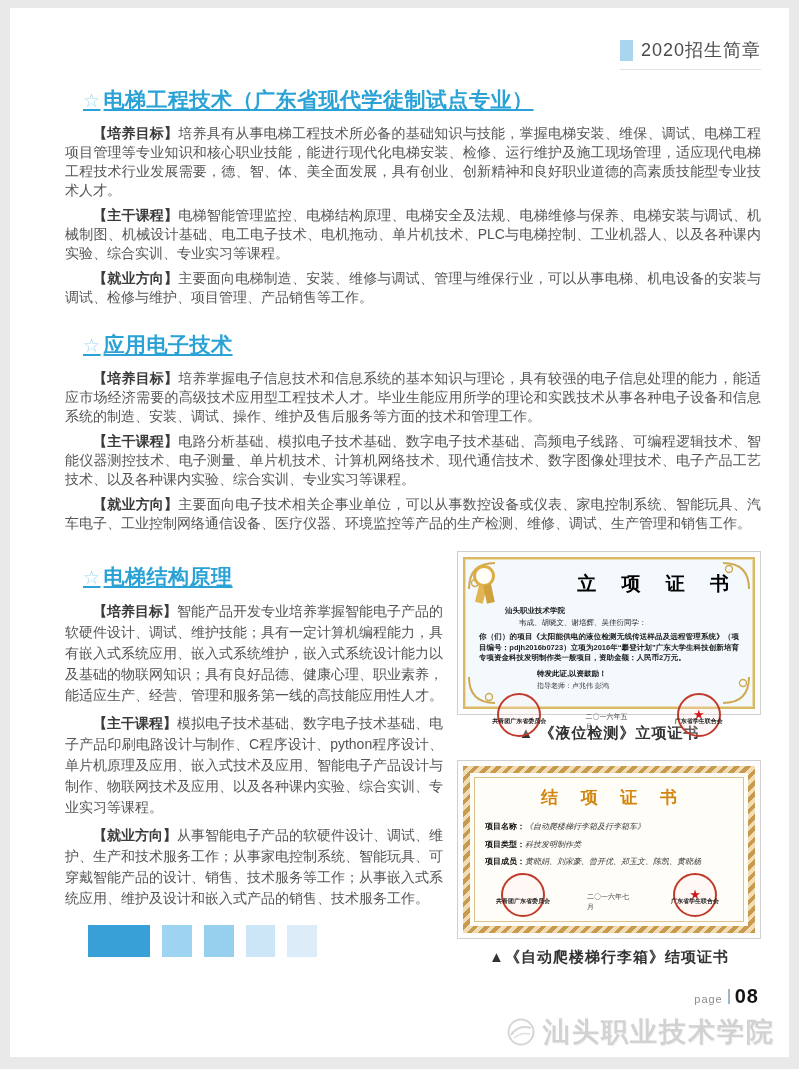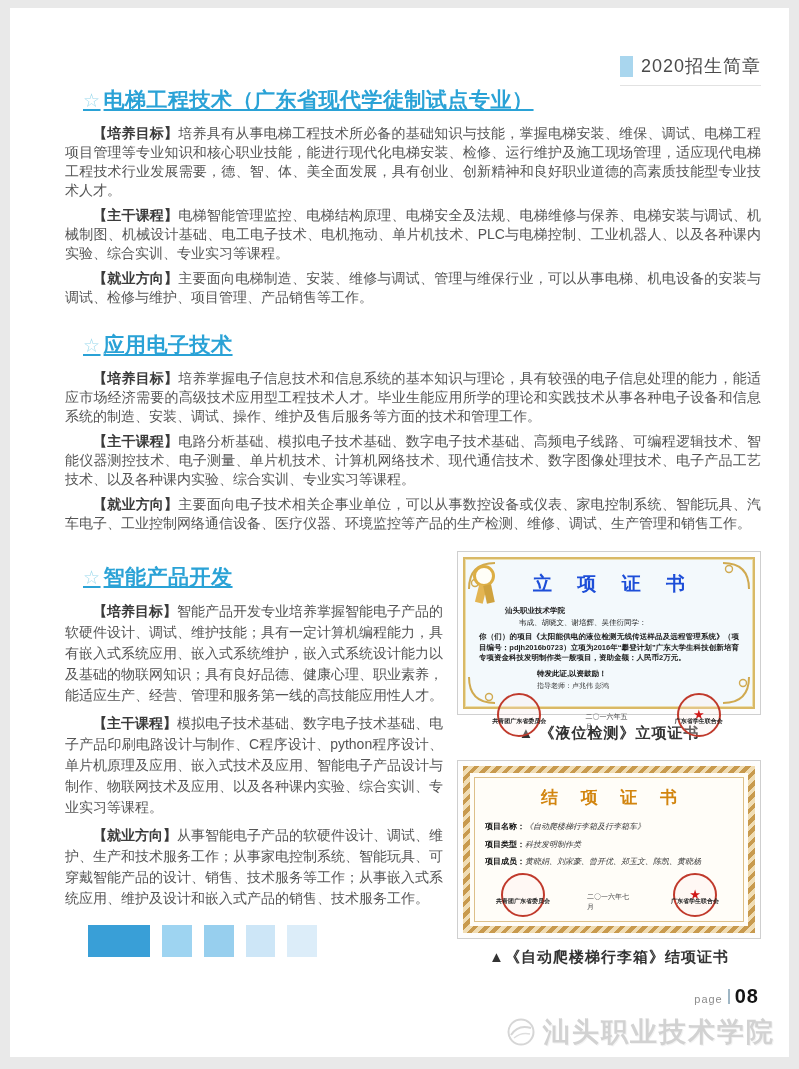--- a/index.html
+++ b/index.html
@@ -9,21 +9,21 @@
     font-family:"Liberation Sans","DejaVu Sans",sans-serif;
     overflow:hidden; position:relative;
   }
   .page {
     position:absolute; left:10px; top:8px; width:779px; height:1049px;
     background:#ffffff;
   }
 
   
   .hdr {
-    position:absolute; top:46px; right:28px;
+    position:absolute; top:30px; right:28px;
     display:flex; align-items:center; gap:8px;
     border-bottom:1px solid #e2e2e2; padding-bottom:7px;
   }
   .hdr-badge { width:13px; height:21px; background:#a9d6ee; display:inline-block; }
   .hdr-title { font-size:18px; color:#4a4a4a; letter-spacing:1px; }
 
   
   .content { position:absolute; top:72px; left:55px; right:28px; }
 
   h2.sec-title {
@@ -60,21 +60,21 @@
     text-align:center; font-size:15px; font-weight:bold; color:#333;
     margin:9px 0 17px 0; letter-spacing:1px;
   }
 
   
   .cert1-inner {
     position:relative; background:#f3f9fc; border:2px solid #d9b966;
     box-shadow:inset 0 0 0 1px #ecdfae; padding:10px 14px 4px; height:152px;
   }
   .c1-title {
-    text-align:center; font-size:19px; font-weight:bold; color:#1d4ed8;
+    text-align:right; font-size:19px; font-weight:bold; color:#000000;
     letter-spacing:10px; text-indent:10px; margin:2px 0 9px;
   }
   .c1-school { font-size:7.5px; color:#222; font-weight:bold; margin-left:26px; }
   .c1-students { font-size:7.5px; color:#222; margin:2px 0 4px 40px; }
   .c1-body { font-size:7.5px; line-height:10.5px; color:#1e1e1e; font-weight:bold; text-align:justify; }
   .c1-grant { font-size:7.5px; font-weight:bold; color:#111; margin:5px 0 2px 58px; }
   .c1-advisor { font-size:7px; color:#333; margin-left:58px; }
   .medal { position:absolute; left:8px; top:6px; width:26px; height:44px; }
   .medal .ring { width:22px; height:22px; border:3px solid #dcae44; border-radius:50%; background:#fffef7; }
   .medal .rib1,.medal .rib2 {
@@ -161,21 +161,21 @@
         <span class="star">☆</span><span>应用电子技术</span>
       </h2>
       <p class="body"><b>【培养目标】</b><span>培养掌握电子信息技术和信息系统的基本知识与理论，具有较强的电子信息处理的能力，能适应市场经济需要的高级技术应用型工程技术人才。毕业生能应用所学的理论和实践技术从事各种电子设备和信息系统的制造、安装、调试、操作、维护及售后服务等方面的技术和管理工作。</span></p>
       <p class="body"><b>【主干课程】</b><span>电路分析基础、模拟电子技术基础、数字电子技术基础、高频电子线路、可编程逻辑技术、智能仪器测控技术、电子测量、单片机技术、计算机网络技术、现代通信技术、数字图像处理技术、电子产品工艺技术、以及各种课内实验、综合实训、专业实习等课程。</span></p>
       <p class="body"><b>【就业方向】</b><span>主要面向电子技术相关企事业单位，可以从事数控设备或仪表、家电控制系统、智能玩具、汽车电子、工业控制网络通信设备、医疗仪器、环境监控等产品的生产检测、维修、调试、生产管理和销售工作。</span></p>
     </div>
 
     <div class="sec3-wrap">
       <div class="col-left">
         <h2 class="sec-title">
-          <span class="star">☆</span><span>智能产品开发</span>
+          <span class="star">☆</span><span>电梯结构原理</span>
         </h2>
         <p class="body"><b>【培养目标】</b><span>智能产品开发专业培养掌握智能电子产品的软硬件设计、调试、维护技能；具有一定计算机编程能力，具有嵌入式系统应用、嵌入式系统维护，嵌入式系统设计能力以及基础的物联网知识；具有良好品德、健康心理、职业素养，能适应生产、经营、管理和服务第一线的高技能应用性人才。</span></p>
         <p class="body"><b>【主干课程】</b><span>模拟电子技术基础、数字电子技术基础、电子产品印刷电路设计与制作、C程序设计、python程序设计、单片机原理及应用、嵌入式技术及应用、智能电子产品设计与制作、物联网技术及应用、以及各种课内实验、综合实训、专业实习等课程。</span></p>
         <p class="body"><b>【就业方向】</b><span>从事智能电子产品的软硬件设计、调试、维护、生产和技术服务工作；从事家电控制系统、智能玩具、可穿戴智能产品的设计、销售、技术服务等工作；从事嵌入式系统应用、维护及设计和嵌入式产品的销售、技术服务工作。</span></p>
         <div class="squares">
           <span class="sq1"></span>
           <span class="sq2"></span>
           <span class="sq3"></span>
           <span class="sq4"></span>
           <span class="sq5"></span>

